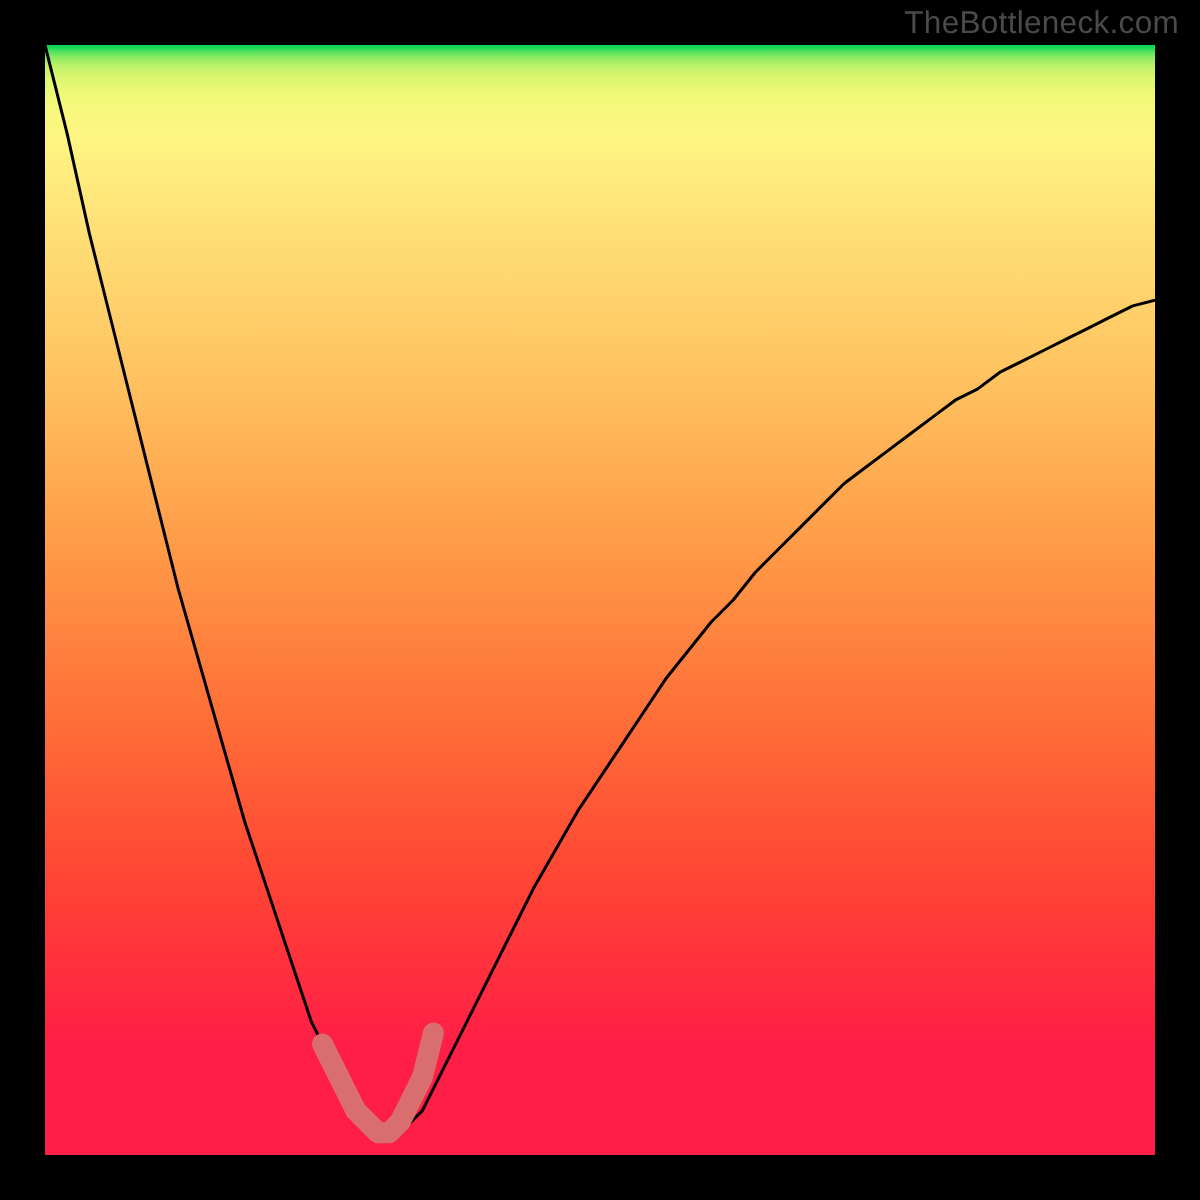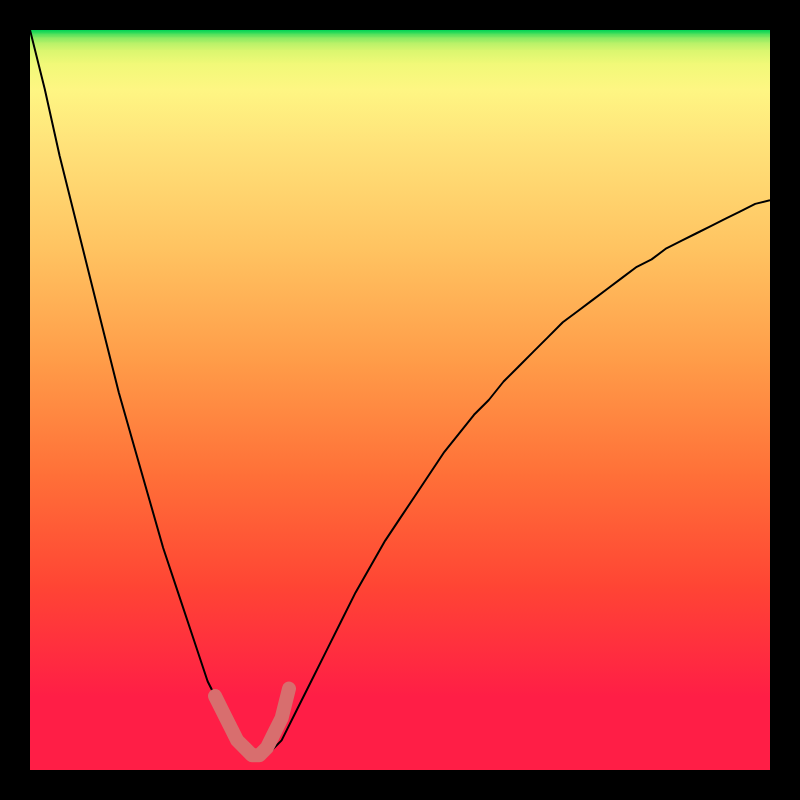--- a/index.html
+++ b/index.html
@@ -33,20 +33,21 @@
     top: 30px;
     width: 740px;
     height: 740px;
     display: block;
   }
 </style>
 </head>
 <body>
 
 <div class="frame">
+  <div class="watermark">TheBottleneck.com</div>
 
   <svg class="plot" viewBox="0 0 740 740" preserveAspectRatio="none">
     <defs>
         <linearGradient id="g0" x1="0" x2="0" y1="0" y2="1">
           <stop offset="0%" stop-color="#00d455"></stop>
           <stop offset="100%" stop-color="#4de05c"></stop>
         </linearGradient>
         <linearGradient id="g1" x1="0" x2="0" y1="0" y2="1">
           <stop offset="0%" stop-color="#4de05c"></stop>
           <stop offset="100%" stop-color="#88ea62"></stop>

